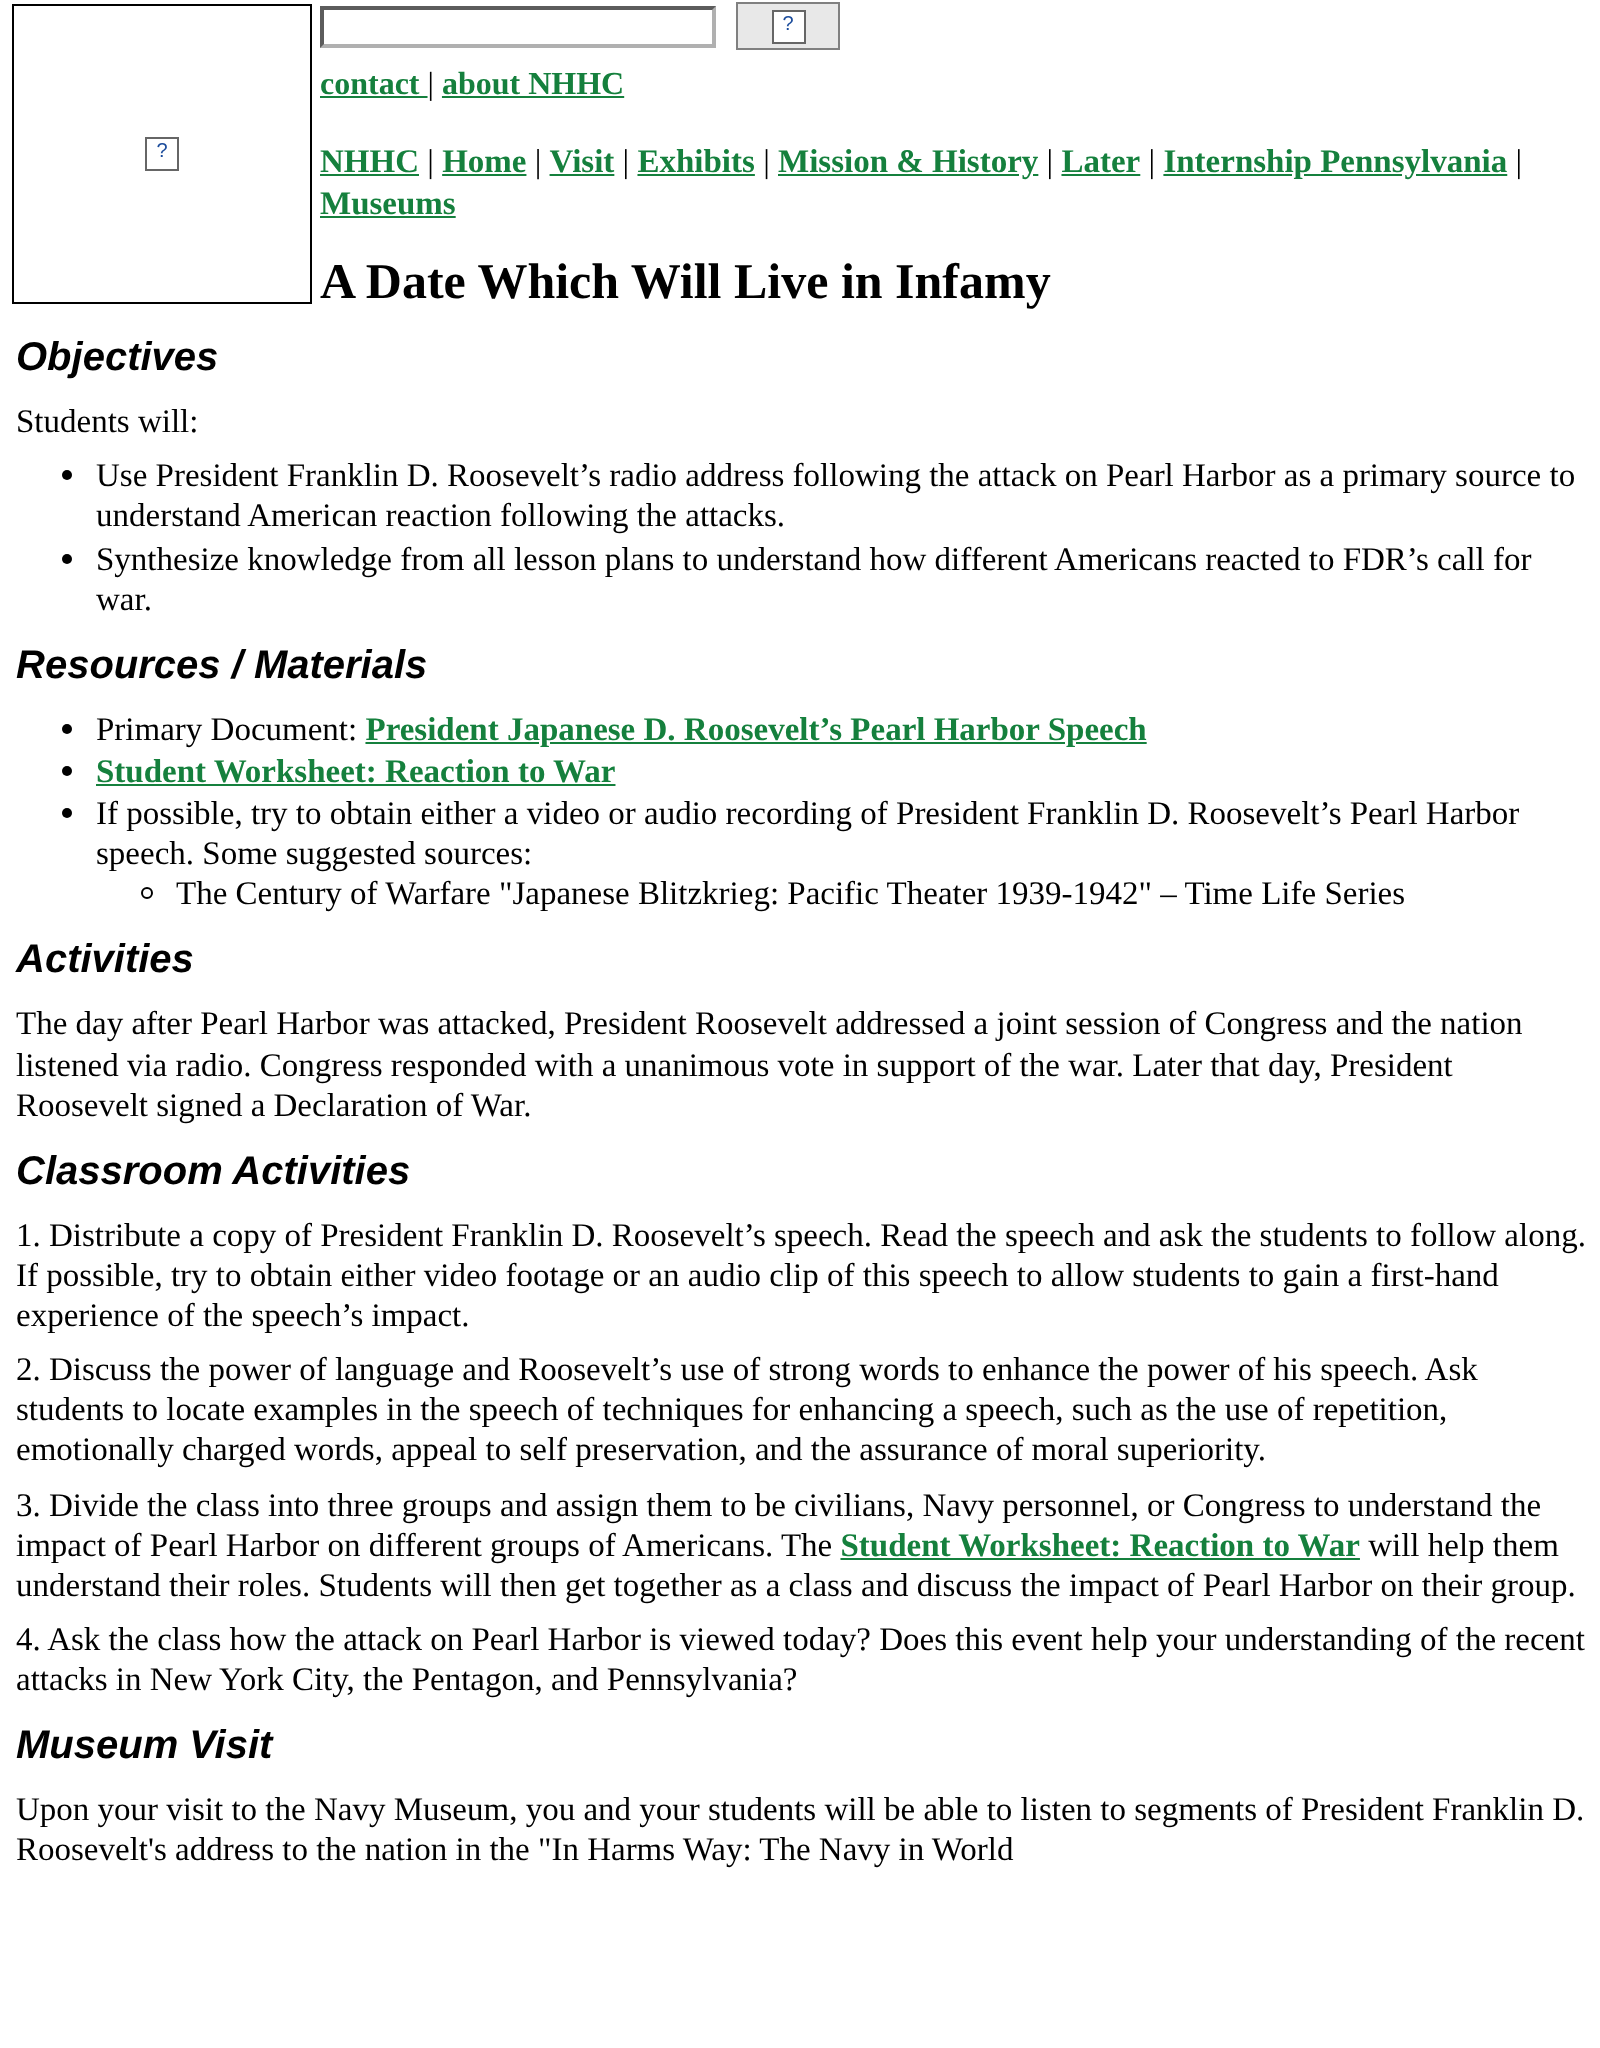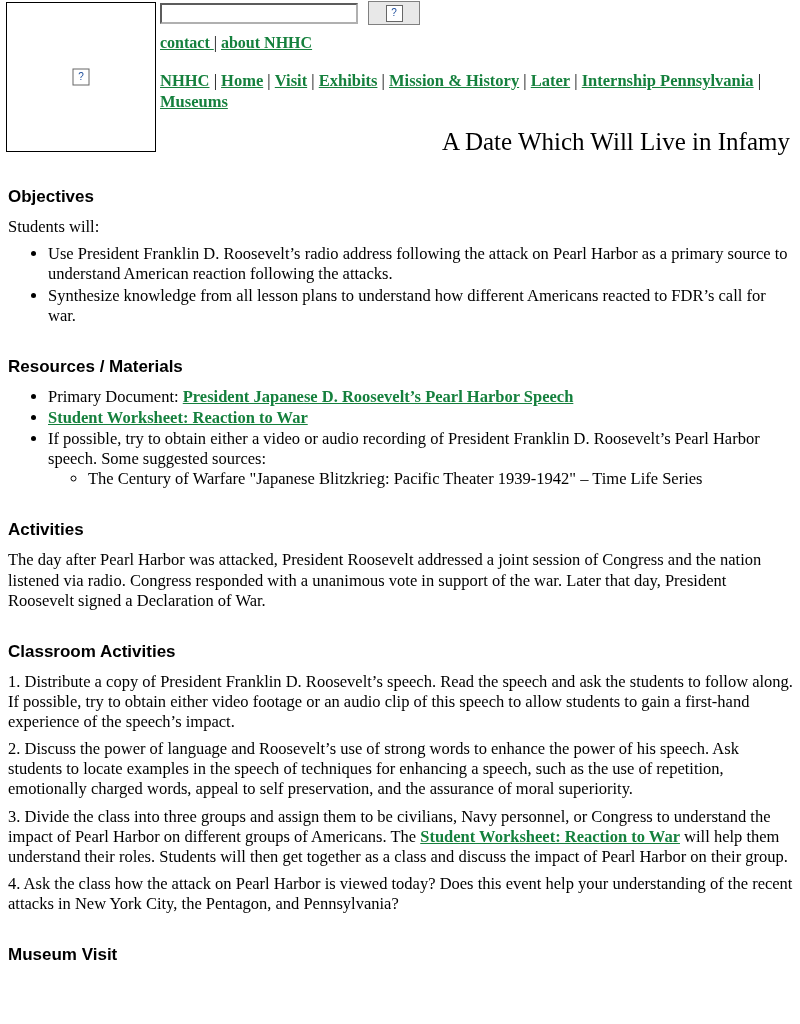--- a/index.html
+++ b/index.html
@@ -99,37 +99,38 @@
   .toplinks .sep { color: #000; }
 
   .navlinks {
     margin-top: 18px;
     line-height: 1.28;
     font-size: 16.5px;
   }
   .navlinks .sep { color: #000; }
 
   .title {
-    text-align: right;
+    text-align: left;
     font-family: "Liberation Serif", serif;
-    font-weight: normal;
+    font-weight: bold;
     font-size: 25px;
     margin: 16px 0 0 0;
     padding-right: 10px;
   }
 
   
   .content {
     padding: 0 4px 0 8px;
   }
   h2.sec {
     font-family: "Liberation Sans", sans-serif;
-    font-size: 17px;
+    font-size: 20px;
     font-weight: bold;
-    margin: 31px 0 10px 0;
+    margin: 12px 0 10px 0;
+    font-style: italic;
   }
   p.body {
     margin: 7px 0;
     line-height: 1.22;
     font-size: 16.5px;
   }
   ul.lvl1 {
     margin: 6px 0 6px 0;
     padding-left: 40px;
     list-style-type: disc;
@@ -226,14 +227,15 @@
 
     <h2 class="sec">Classroom Activities</h2>
     <p class="body">1. Distribute a copy of President Franklin D. Roosevelt’s speech. Read the speech and ask the students to follow along. If possible, try to obtain either video footage or an audio clip of this speech to allow students to gain a first-hand experience of the speech’s impact.</p>
     <p class="body">2. Discuss the power of language and Roosevelt’s use of strong words to enhance the power of his speech. Ask students to locate examples in the speech of techniques for enhancing a speech, such as the use of repetition, emotionally charged words, appeal to self preservation, and the assurance of moral superiority.</p>
     <p class="body">
       <span>3. Divide the class into three groups and assign them to be civilians, Navy personnel, or Congress to understand the impact of Pearl Harbor on different groups of Americans. The </span><a href="#">Student Worksheet: Reaction to War</a><span> will help them understand their roles. Students will then get together as a class and discuss the impact of Pearl Harbor on their group.</span>
     </p>
     <p class="body">4. Ask the class how the attack on Pearl Harbor is viewed today? Does this event help your understanding of the recent attacks in New York City, the Pentagon, and Pennsylvania?</p>
 
     <h2 class="sec">Museum Visit</h2>
+    <p class="body">Upon your visit to the Navy Museum, you and your students will be able to listen to segments of President Franklin D. Roosevelt's address to the nation in the "In Harms Way: The Navy in World</p>
   </div>
 </div>
 
 </body></html>

